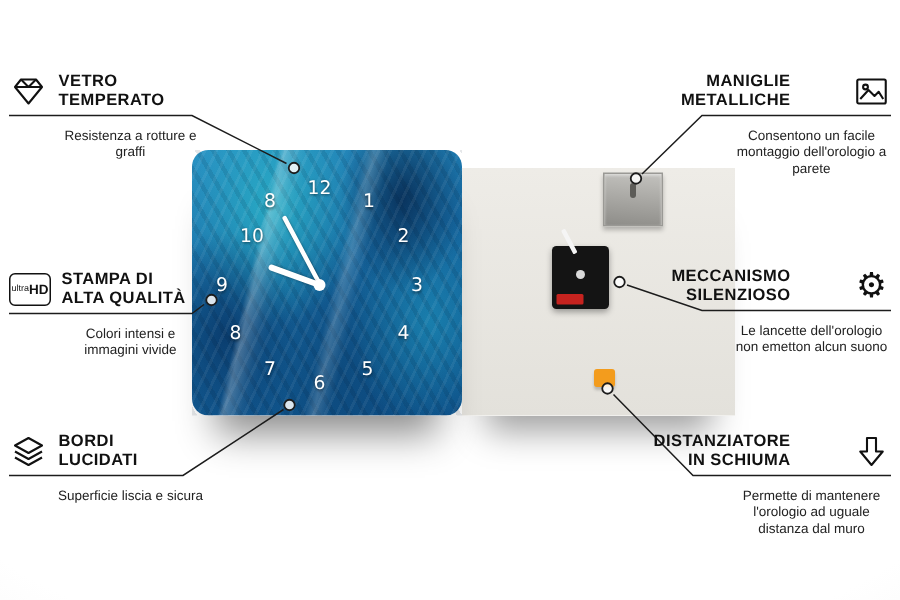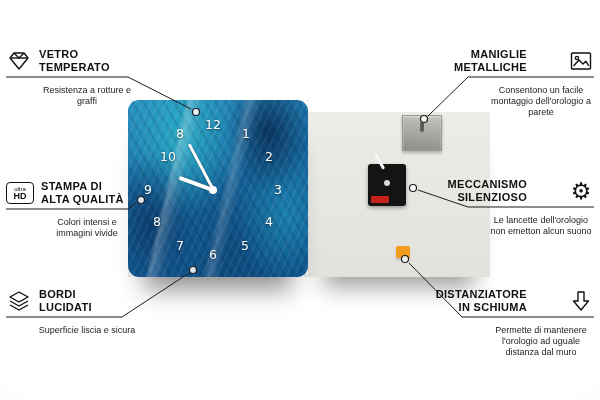--- a/index.html
+++ b/index.html
@@ -54,21 +54,21 @@
   .callout.left{left:6px;width:130px;}
   .callout.right{left:456px;width:138px;}
   .co-head{display:flex;align-items:center;gap:7px;height:30px;}
   .callout.right .co-head{justify-content:flex-end;gap:41px;}
   .co-title{font-weight:bold;font-size:11px;line-height:13px;color:#111;letter-spacing:.3px;}
   .callout.right .co-title{text-align:right;}
   .co-desc{margin-top:9px;font-size:9px;line-height:11px;color:#222;text-align:center;margin-left:32px;}
   .icon{display:flex;align-items:center;justify-content:center;width:26px;height:26px;flex:0 0 auto;color:#111;}
   .icon svg{display:block;}
   .gear-glyph{font-size:23px;line-height:24px;font-family:"DejaVu Sans",sans-serif;color:#111;}
-  .hd-badge{width:26px;height:20px;border:1.5px solid #111;border-radius:4px;display:flex;flex-direction:column;
+  .hd-badge{width:26px;height:20px;border:1.5px solid #111;border-radius:4px;display:flex;flex-direction:row;
     align-items:center;justify-content:center;flex:0 0 auto;}
   .hd-top{font-size:6px;line-height:6px;color:#111;}
   .hd-bottom{font-size:9px;line-height:9px;font-weight:bold;color:#111;}
 </style>
 </head>
 <body>
 
 <div class="stage">
 
   <svg class="connectors" width="600" height="400" viewBox="0 0 600 400">

